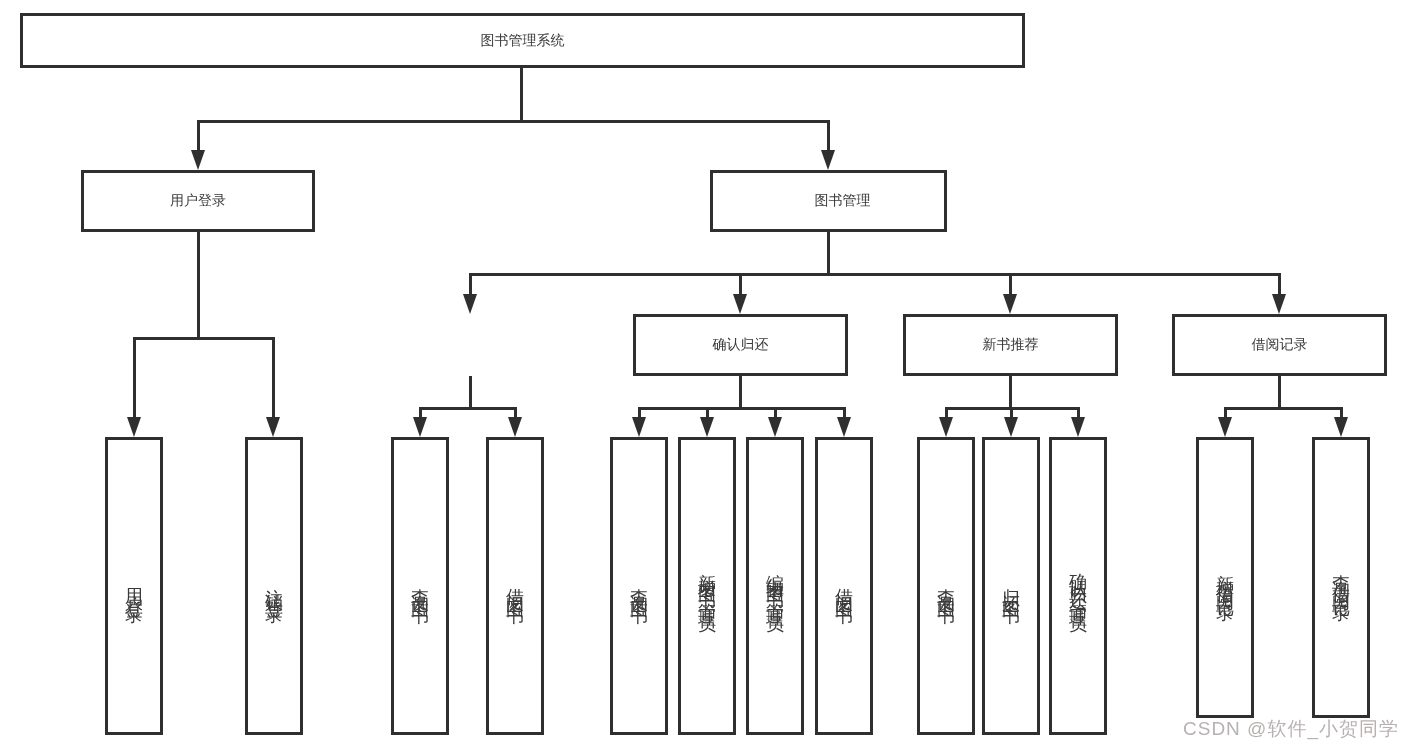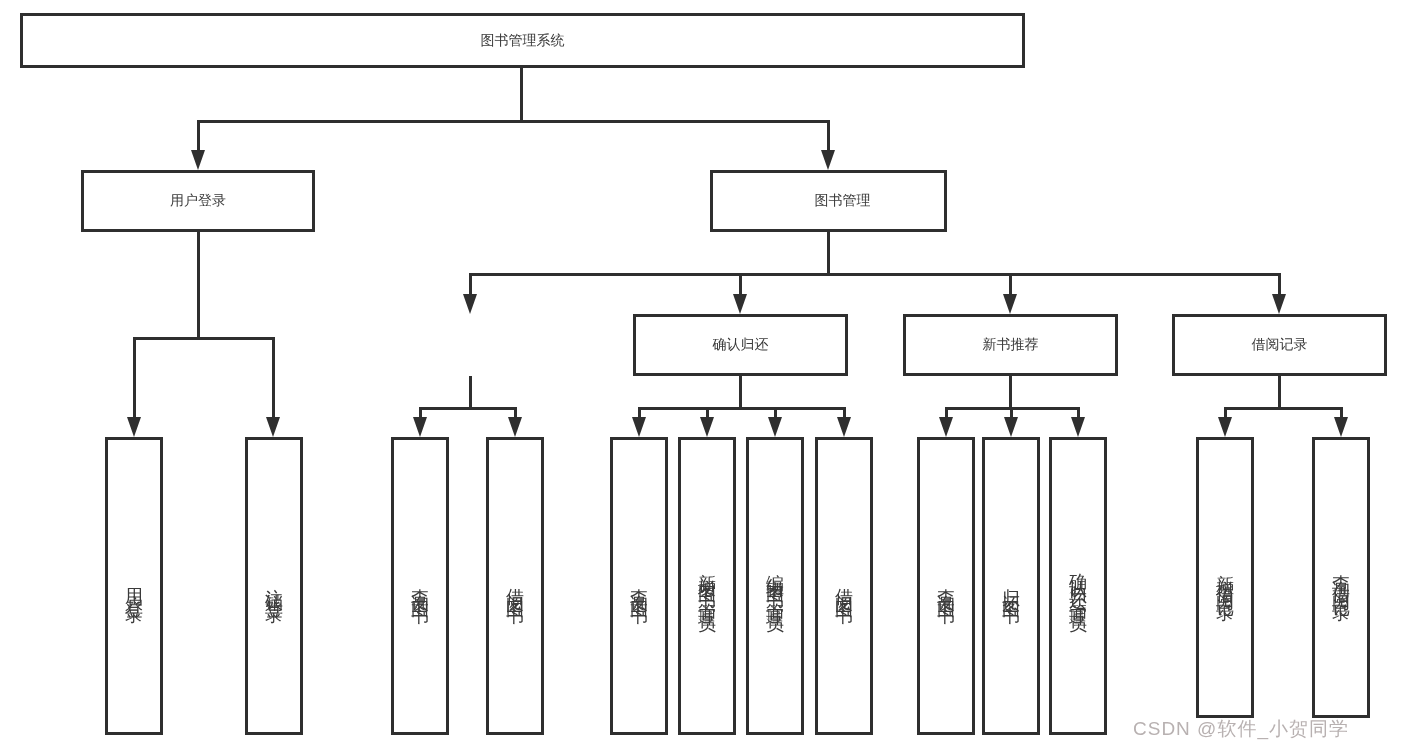--- a/index.html
+++ b/index.html
@@ -21,21 +21,21 @@
     writing-mode:vertical-rl; text-orientation:mixed;
     font-size:18px; line-height:1; letter-spacing:6px; color:#3a3a3a;
   }
   .line { position:absolute; background:#2f2f2f; }
   .arrow {
     position:absolute; width:0; height:0;
     border-left:7px solid transparent; border-right:7px solid transparent;
     border-top:20px solid #2f2f2f;
   }
   .watermark {
-    position:absolute; left:1133px; top:716px; font-size:19px;
+    position:absolute; left:1183px; top:716px; font-size:19px;
     color:#b8b1b1; letter-spacing:1px; z-index:5; white-space:nowrap;
   }
 </style>
 </head>
 <body>
 
 <div class="canvas">
 
   <div class="box" style="left:20px; top:13px; width:1005px; height:55px;">
     <span class="label">图书管理系统</span>

